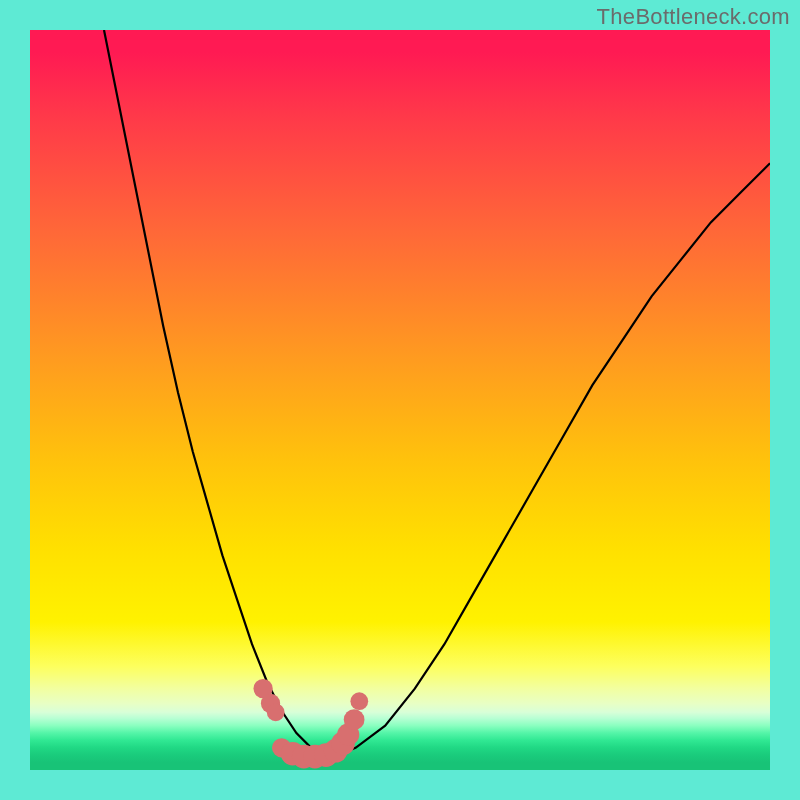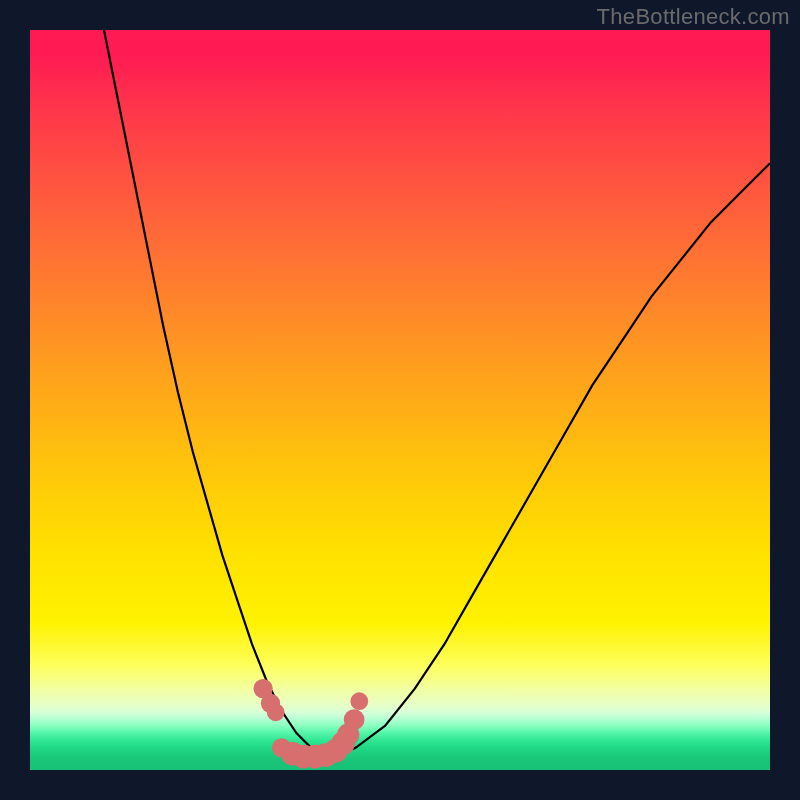--- a/index.html
+++ b/index.html
@@ -10,21 +10,21 @@
     overflow: hidden;
     background: #000;
     font-family: Arial, Helvetica, sans-serif;
   }
   .frame {
     position: absolute;
     left: 0;
     top: 0;
     width: 800px;
     height: 800px;
-    background: #0f172a;
+    background: #5eead4;
   }
   .plot-area {
     position: absolute;
     left: 30px;
     top: 30px;
     width: 740px;
     height: 740px;
     overflow: hidden;
   }
   .gradient {

